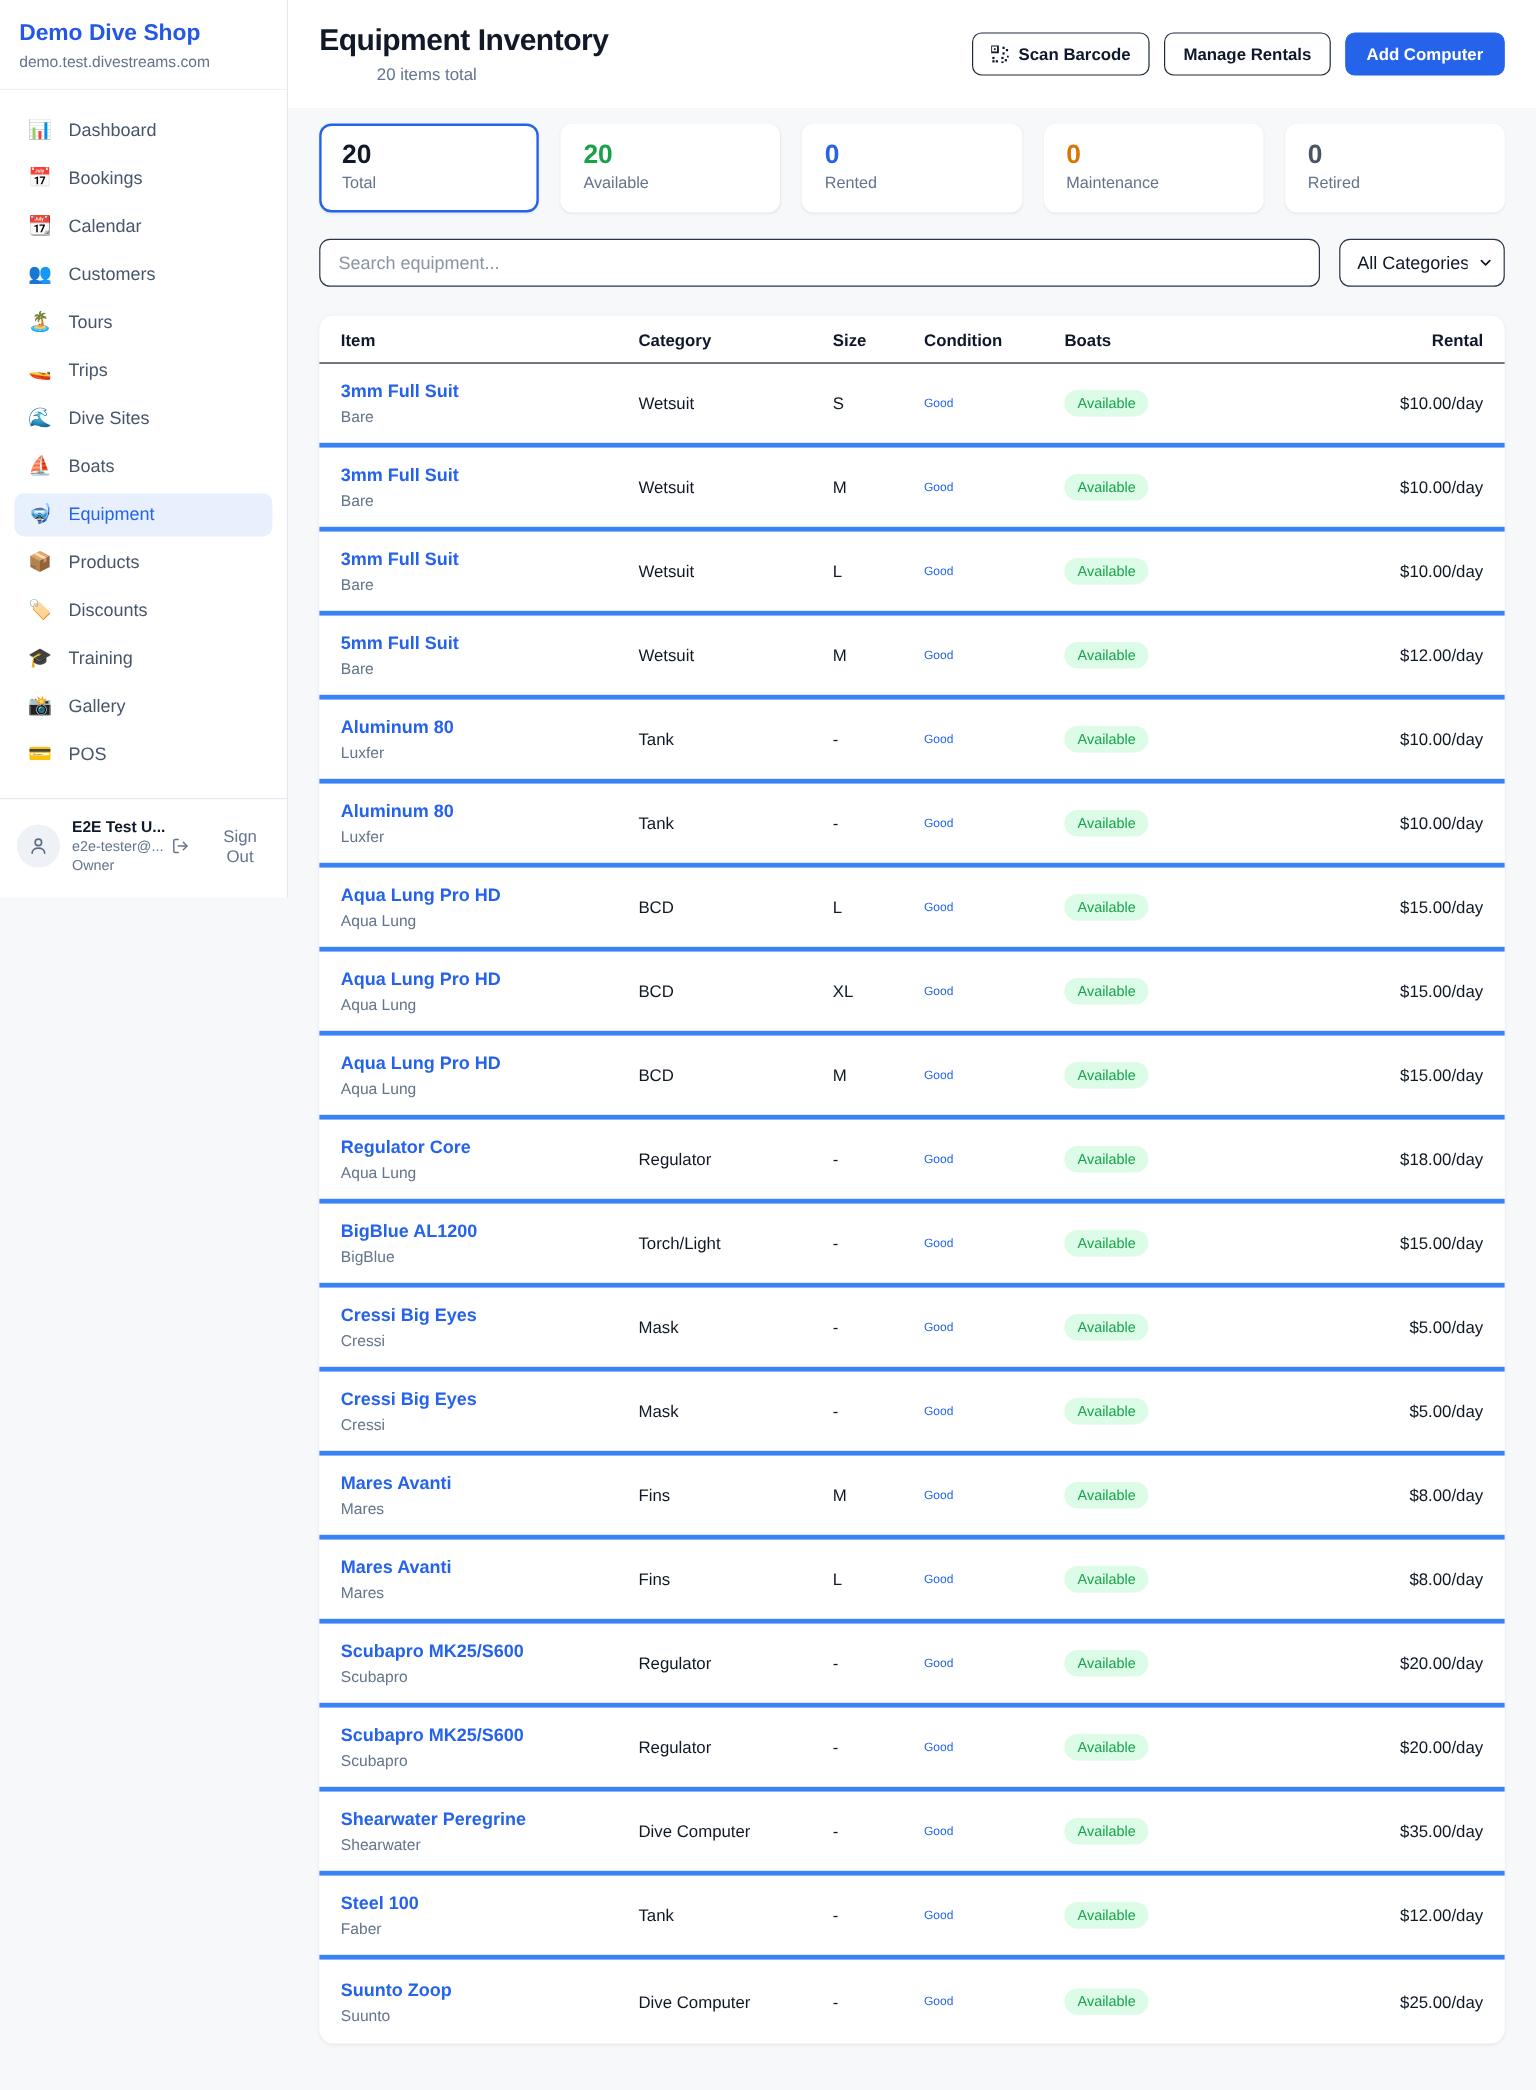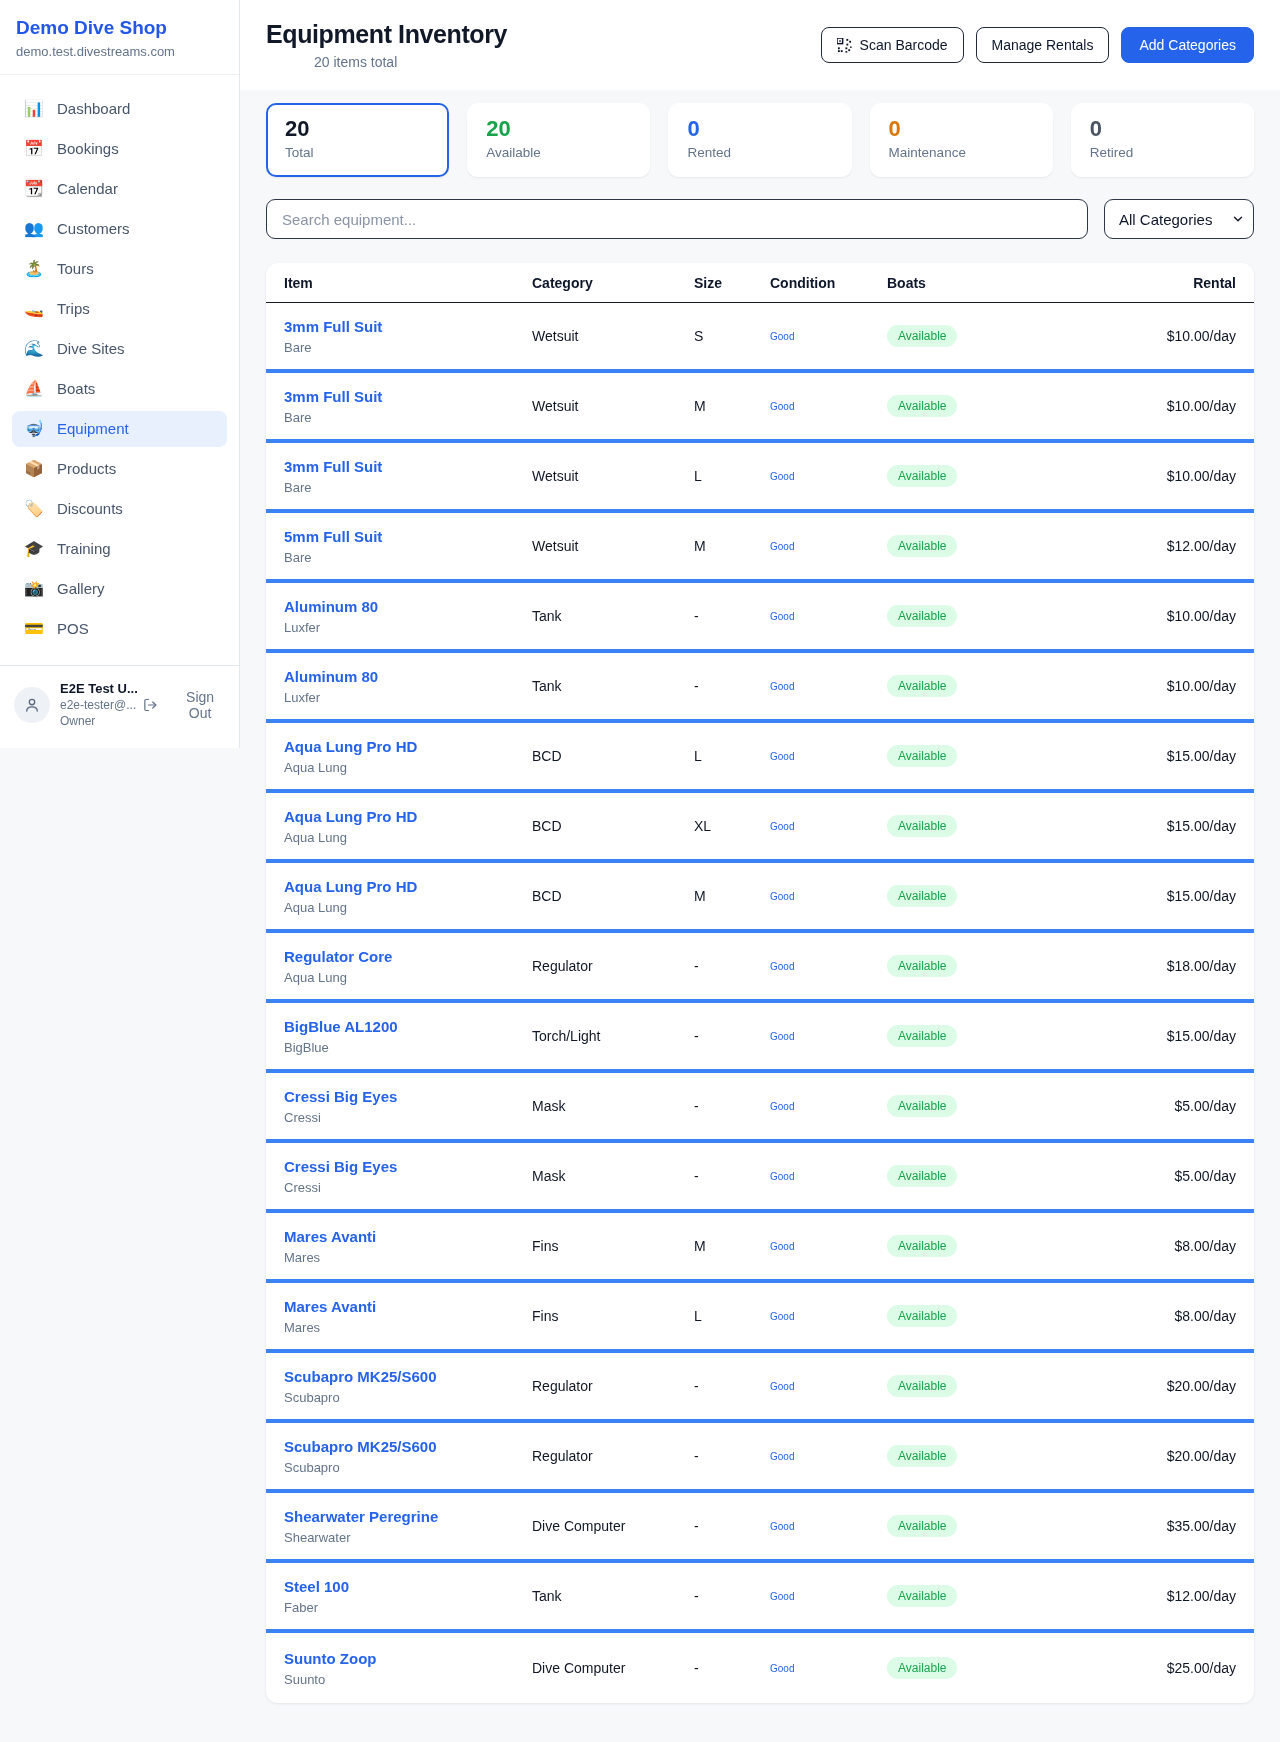--- a/index.html
+++ b/index.html
@@ -33,39 +33,39 @@
   .signout { margin-left:auto; display:flex; gap:18px; align-items:center; color:#64748b;
              font-size:14px; background:none; border:none; cursor:pointer; font-family:inherit; }
 
   
   .main { flex:1; min-width:0; }
   .topbar { background:#fff; height:90px; display:flex; align-items:center;
             justify-content:space-between; padding:0 26px; }
   .pg-title { font-size:25px; font-weight:700; letter-spacing:-0.4px; color:#111827; }
   .pg-sub { font-size:14px; color:#64748b; margin-top:5px;margin-left:48px; }
   .actions { display:flex; gap:12px; align-items:center; }
-  .btn { height:36px; border-radius:8px; font-size:14px; font-weight:400; padding:0 15px;
+  .btn { height:36px; border-radius:8px; font-size:14px; font-weight:700; padding:0 15px;
          display:flex; align-items:center; gap:8px; background:#fff; border:1px solid #1f2a3a;
          color:#0f172a; cursor:pointer; font-family:inherit; white-space:nowrap; }
   .btn.primary { background:#2563eb; border:1px solid #2563eb; color:#fff; padding:0 17px; }
 
   .content { padding:13px 26px 36px; }
 
   .stats { display:grid; grid-template-columns:repeat(5,1fr); gap:18px; }
   .stat { background:#fff; border-radius:10px; height:74px; padding:13px 18px;
           box-shadow:0 1px 2px rgba(15,23,42,.07); border:1px solid #fff; cursor:pointer; }
   .stat.active { border:2px solid #2563eb; padding:12px 17px; }
   .s-val { font-size:22px; font-weight:700; line-height:1.1; }
   .s-lb  { font-size:13.5px; color:#64748b; margin-top:4px; }
 
   .filter-row { display:flex; gap:16px; margin-top:22px; }
   .search { flex:1; height:40px; border:1px solid #2b3648; border-radius:9px; padding:0 15px;
             font-size:15px; background:#fff; color:#0f172a; font-family:inherit; outline:none; }
   .search::placeholder { color:#8a94a6; }
-  .select-wrap { position:relative; width:150px; flex:none;border-radius:18px; }
+  .select-wrap { position:relative; width:138px; flex:none;border-radius:18px; }
   .select-wrap select { width:100%; height:40px; border:1px solid #2b3648; border-radius:9px;
             appearance:none; -webkit-appearance:none; padding:0 30px 0 14px; font-size:15px;
             background:#fff; color:#0f172a; font-family:inherit; cursor:pointer; outline:none; }
   .select-wrap .chev { position:absolute; right:9px; top:13px; pointer-events:none; color:#111827; }
 
   .table-card { margin-top:24px; background:#fff; border-radius:12px; overflow:hidden;
                 box-shadow:0 1px 3px rgba(15,23,42,.08); }
   .t-row { display:grid; grid-template-columns:248px 162px 76px 117px 145px 1fr;
            padding:0 18px; align-items:center; }
   .t-head { height:40px; border-bottom:1px solid #141c2b; }
@@ -194,21 +194,21 @@
             <rect x="12" y="12" width="2" height="2"></rect>
             <rect x="14" y="9" width="1.6" height="1.6"></rect>
             <rect x="9" y="14" width="2" height="1.6"></rect>
           </svg>
           <span>Scan Barcode</span>
         </button>
         <button class="btn">
           <span>Manage Rentals</span>
         </button>
         <button class="btn primary">
-          <span>Add Categories</span>
+          <span>Add Computer</span>
         </button>
       </div>
     </div>
 
     <div class="content">
 
       <div class="stats" id="stats">
           <div class="stat active">
     <div class="s-val" style="color: rgb(17, 24, 39);">20</div>
     <div class="s-lb">Total</div>

